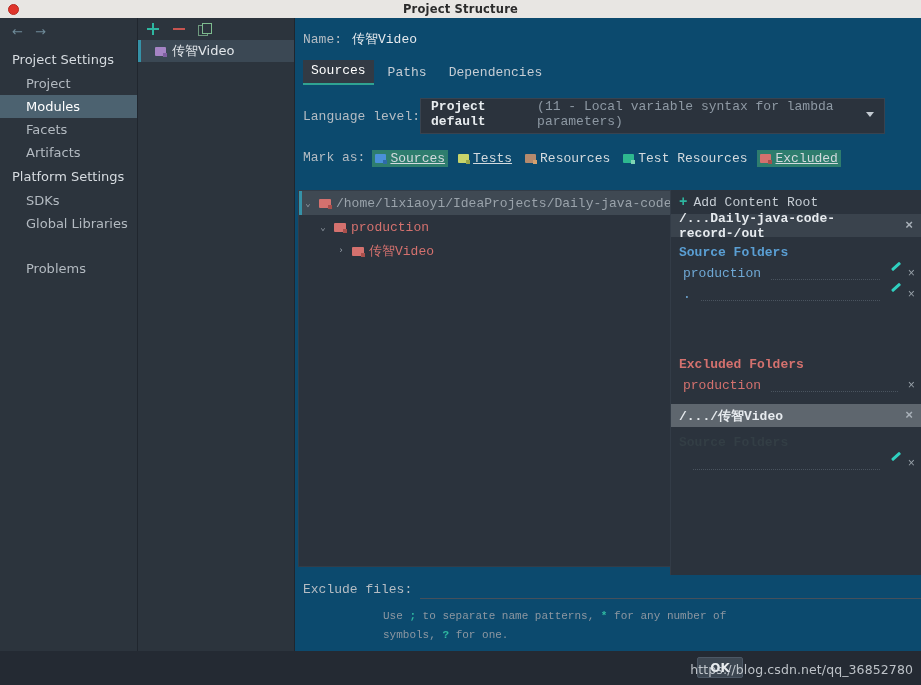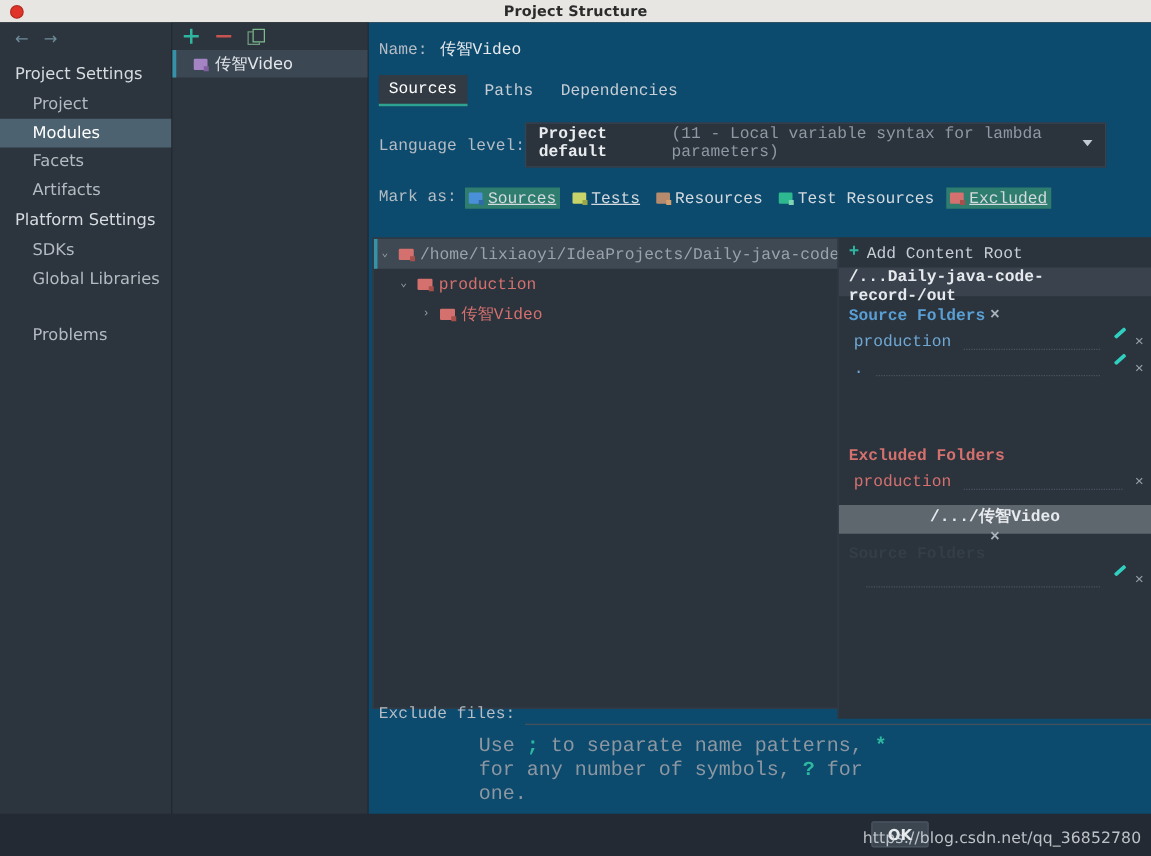--- a/index.html
+++ b/index.html
@@ -306,21 +306,20 @@
   .root-header {
     height: 23px;
     background: #3a434d;
     display: flex;
     align-items: center;
     justify-content: space-between;
     padding: 0 8px 0 8px;
     font-weight: bold;
     color: #e6eaee;
     font-size: 13px;
-    flex-direction: column;
   }
   .root-header.alt { background: #5e666e; }
   .xbtn { color: #a9b1b9; font-size: 13px; }
 
   .sect-title {
     font-weight: bold;
     font-size: 13px;
     padding: 8px 0 3px 8px;
   }
   .sect-title.src { color: #5a9fd4; }
@@ -372,21 +371,21 @@
     padding-left: 5px;
   }
   .exclude-field {
     flex: 1;
     height: 20px;
     border-bottom: 1px solid #46505b;
   }
   .exclude-hint {
     padding: 8px 0 0 85px;
     color: #8d97a1;
-    font-size: 16px;
+    font-size: 11px;
     line-height: 19px;
     max-width: 430px;
   }
   .tealtok { color: #2fb8a0; font-weight: bold; }
 
   
   .bottombar {
     position: absolute;
     left: 0; right: 0; bottom: 0;
     height: 34px;

